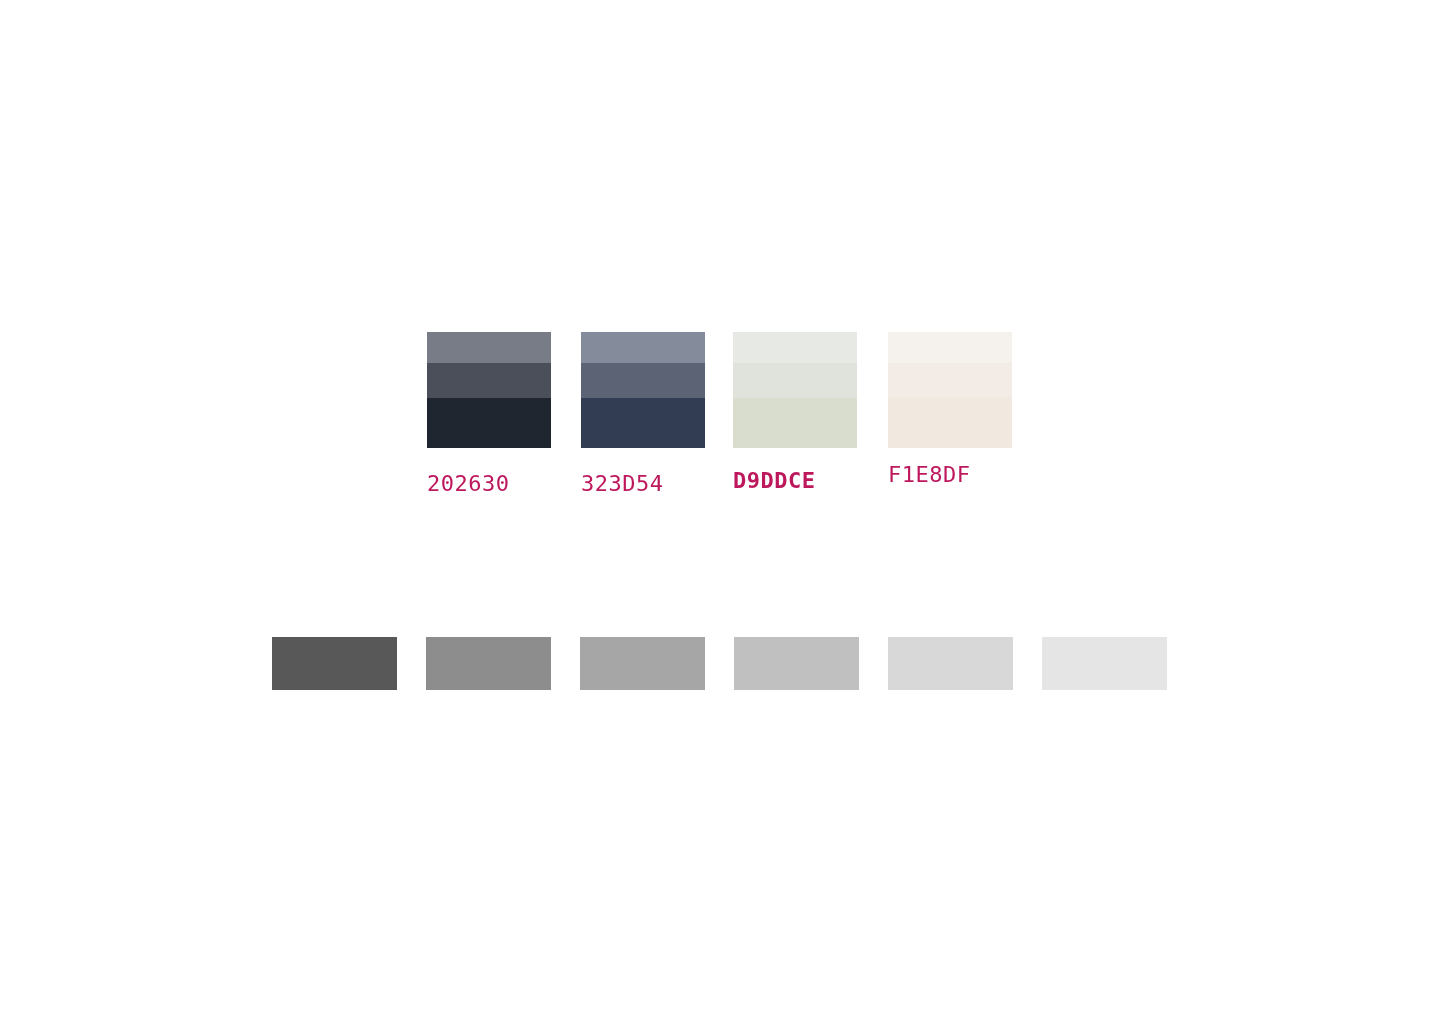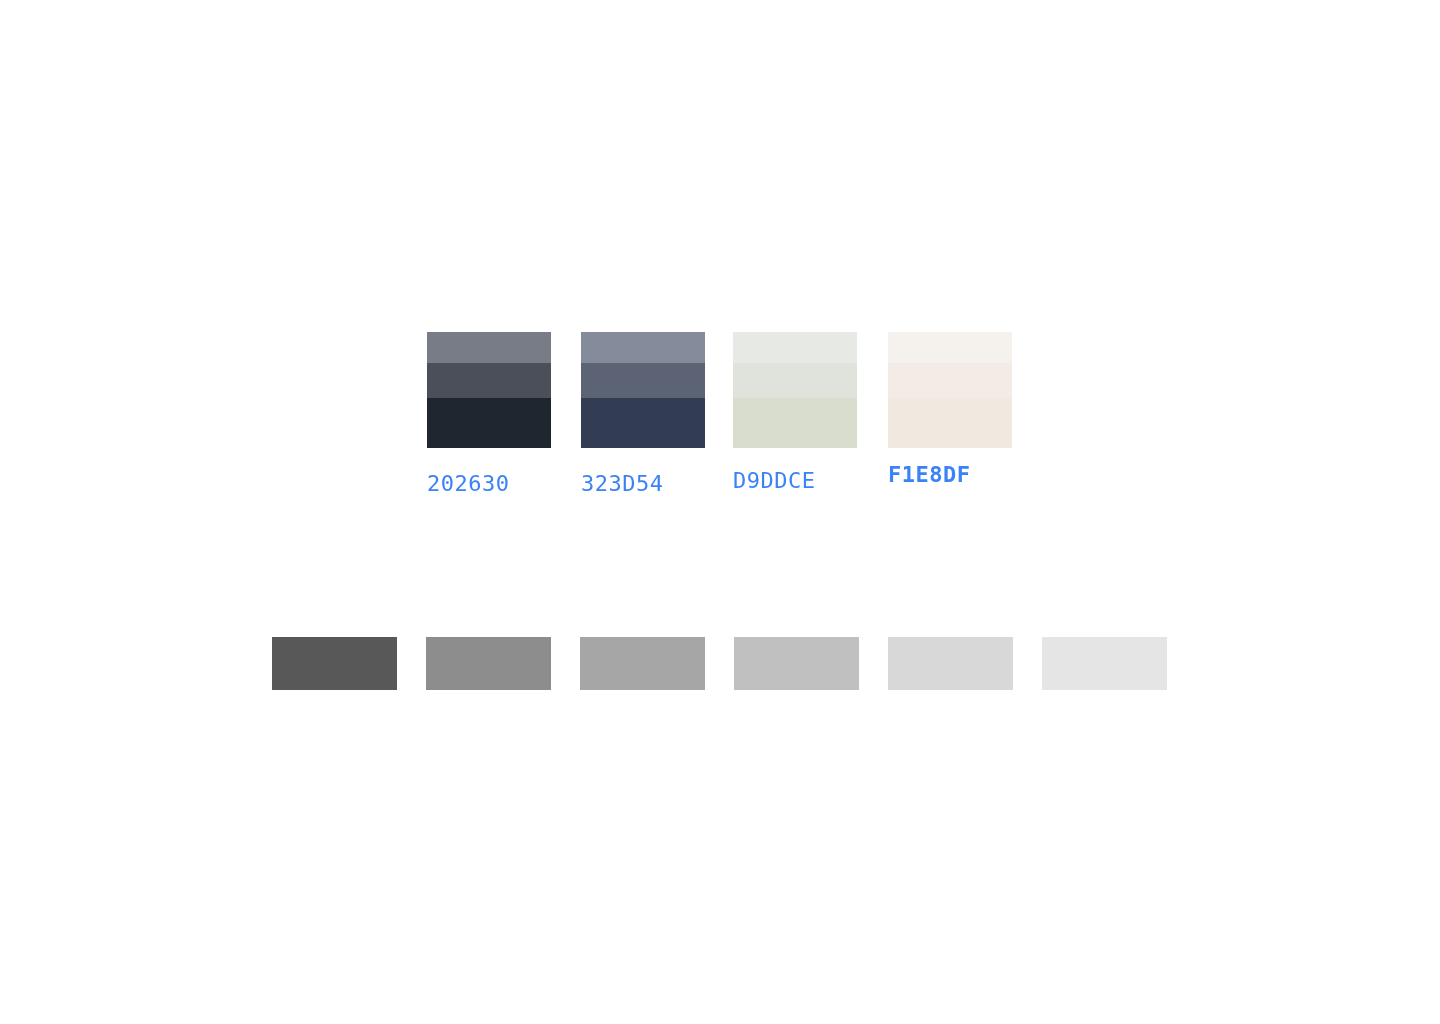--- a/index.html
+++ b/index.html
@@ -45,21 +45,21 @@
     display: block;
   }
   .band-top    { height: 31px; }
   .band-middle { height: 35px; }
   .band-base   { height: 50px; }
 
   .tonal-label {
     font-size: 22px;
     line-height: 22px;
     letter-spacing: 0.5px;
-    color: #3b82f6;
+    color: #be185d;
     white-space: nowrap;
     font-family: "DejaVu Sans Mono", "Liberation Mono", monospace;
   }
 
   
   .neutral-row {
     position: absolute;
     left: 272px;
     top: 637px;
     display: flex;
@@ -85,35 +85,35 @@
         <div class="tonal-label" style="margin-top: 25px;">202630</div>
       </div>
       <div class="tonal-group" style="position: absolute; left: 154px; top: 0px;">
         <div class="tonal-stack" style="width: 124px;">
           <div class="band band-top" style="background: rgb(132, 139, 155);"></div>
           <div class="band band-middle" style="background: rgb(91, 99, 116);"></div>
           <div class="band band-base" style="background: rgb(50, 61, 84);"></div>
         </div>
         <div class="tonal-label" style="margin-top: 25px; text-align: center;">323D54</div>
       </div>
-      <div class="tonal-group" style="position: absolute; left: 306px; top: 0px;">
+      <div class="tonal-group" style="position: absolute; left: 306px; top: 0px; font-weight: bold;">
         <div class="tonal-stack" style="width: 124px;">
           <div class="band band-top" style="background: rgb(231, 234, 228);"></div>
           <div class="band band-middle" style="background: rgb(224, 226, 220);"></div>
           <div class="band band-base" style="background: rgb(217, 221, 206);"></div>
         </div>
         <div class="tonal-label" style="margin-top: 22px;">D9DDCE</div>
       </div>
       <div class="tonal-group" style="position: absolute; left: 461px; top: 0px;">
         <div class="tonal-stack" style="width: 124px;">
           <div class="band band-top" style="background: rgb(245, 241, 236);"></div>
           <div class="band band-middle" style="background: rgb(242, 235, 230);"></div>
           <div class="band band-base" style="background: rgb(241, 232, 223);"></div>
         </div>
-        <div class="tonal-label" style="margin-top: 16px; font-weight: bold;">F1E8DF</div>
+        <div class="tonal-label" style="margin-top: 16px;">F1E8DF</div>
       </div>
     </div>
 
   <div class="neutral-row">
       <div class="neutral-swatch" style="background: rgb(88, 88, 88); width: 125px; height: 53px; margin-right: 29px;"></div>
       <div class="neutral-swatch" style="background: rgb(141, 141, 141); width: 125px; height: 53px; margin-right: 29px;"></div>
       <div class="neutral-swatch" style="background: rgb(166, 166, 166); width: 125px; height: 53px; margin-right: 29px;"></div>
       <div class="neutral-swatch" style="background: rgb(192, 192, 192); width: 125px; height: 53px; margin-right: 29px;"></div>
       <div class="neutral-swatch" style="background: rgb(216, 216, 216); width: 125px; height: 53px; margin-right: 29px;"></div>
       <div class="neutral-swatch" style="background: rgb(229, 229, 229); width: 125px; height: 53px; margin-right: 0px;"></div>

